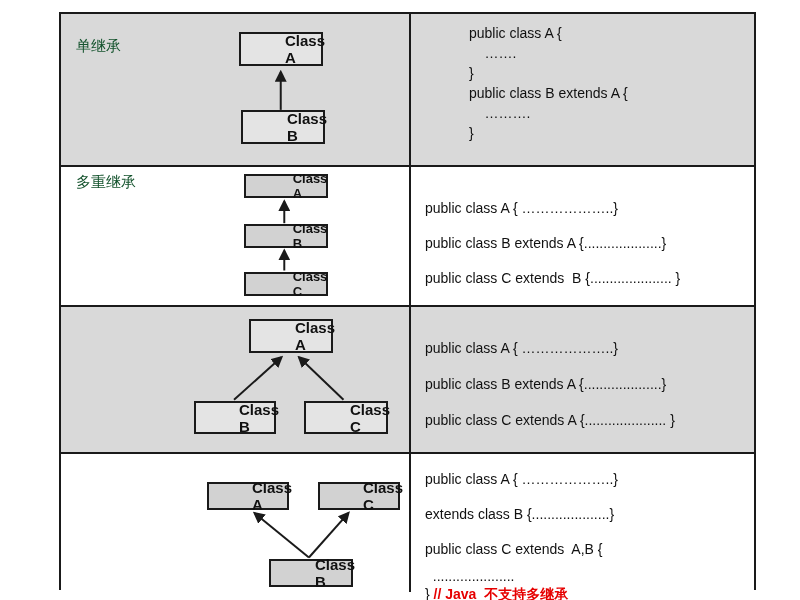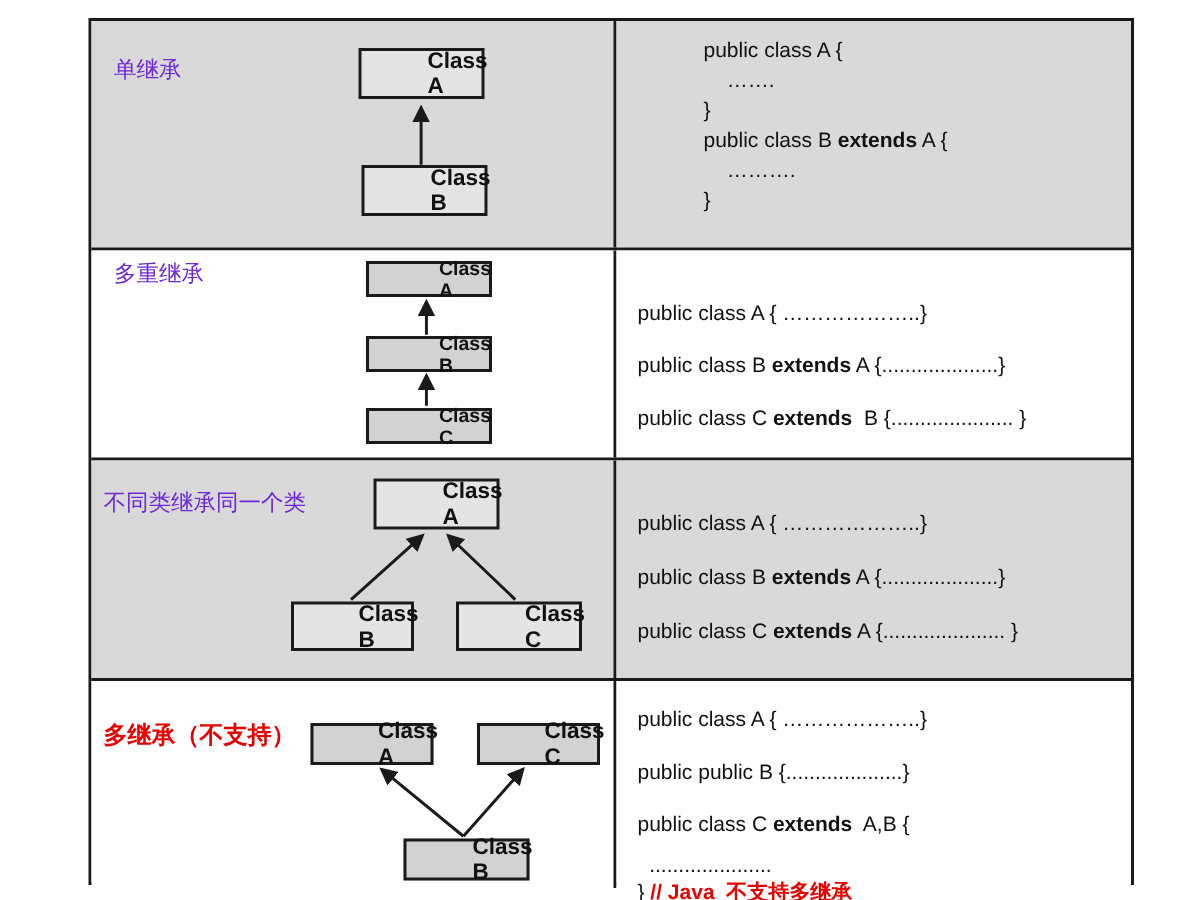--- a/index.html
+++ b/index.html
@@ -12,21 +12,21 @@
   .row + .row, .row.bline { border-top:2px solid #1a1a1a; }
   .r1 { top:0; height:151px; }
   .r2 { top:151px; height:140px; border-top:2px solid #1a1a1a; }
   .r3 { top:291px; height:147px; border-top:2px solid #1a1a1a; }
   .r4 { top:438px; height:140px; border-top:2px solid #1a1a1a; }
   .cell { position:relative; height:100%; }
   .cell.left  { width:350px; border-right:2px solid #1a1a1a; }
   .cell.right { flex:1; }
   .bg-gray { background:#d9d9d9; }
   .bg-white { background:#ffffff; }
-  .rowlabel { position:absolute; font-size:15px; color:#6d28d9; white-space:nowrap; }
+  .rowlabel { position:absolute; font-size:15px; color:#14532d; white-space:nowrap; }
   .rowlabel.red { color:#e60000; font-weight:bold; font-size:16px; }
   .cbox { position:absolute; border:2px solid #1a1a1a; display:flex;
           align-items:center; justify-content:center; font-weight:bold;
           font-size:15px; color:#111;padding-left:48px; }
   .fill-light { background:#e4e4e4; }
   .fill-gray  { background:#d2d2d2; }
   .cbox.sm { font-size:13px; }
   .arrows { position:absolute; left:0; top:0; width:100%; height:100%;
             pointer-events:none; }
   .code { position:absolute; left:14px; top:0; right:4px; font-size:14px;
@@ -34,21 +34,21 @@
   .line { white-space:pre; }
   .r1 .code { padding-top:9px;margin-left:44px; }
   .r1 .line { line-height:20px; }
   .r2 .code { padding-top:24px; }
   .r2 .line { line-height:35px; }
   .r3 .code { padding-top:23px; }
   .r3 .line { line-height:36px; }
   .r4 .code { padding-top:8px; }
   .r4 .line { line-height:35px; }
   .r4 .line:nth-child(n+4) { line-height:18px; }
-  .code b { font-weight:bold; }
+  .code b { font-weight:normal; }
   .cmt { color:#e60000; font-weight:bold; }
 </style>
 </head>
 <body>
 
 <div class="page">
   <div class="tbl">
 
     <div class="row r1">
       <div class="cell left bg-gray">
@@ -96,21 +96,20 @@
         <div class="code">
           <div class="line"><span>public class A { ………………..}</span></div>
           <div class="line"><span>public class B </span><b>extends</b><span> A {....................}</span></div>
           <div class="line"><span>public class C </span><b>extends</b><span>  B {..................... }</span></div>
         </div>
       </div>
     </div>
 
     <div class="row r3">
       <div class="cell left bg-gray">
-        <span class="rowlabel" style="left:8px; top:19px;">不同类继承同一个类</span>
         <svg class="arrows" viewBox="0 0 350 147">
           <defs>
             <marker id="ah3" viewBox="0 0 10 10" refX="8" refY="5" markerWidth="6" markerHeight="6" orient="auto-start-reverse">
               <path d="M0,0 L10,5 L0,10 z" fill="#1a1a1a"></path>
             </marker>
           </defs>
           <line x1="174" y1="94" x2="222" y2="51" stroke="#1a1a1a" stroke-width="2" marker-end="url(#ah3)"></line>
           <line x1="285" y1="94" x2="240" y2="51" stroke="#1a1a1a" stroke-width="2" marker-end="url(#ah3)"></line>
         </svg>
         <div class="cbox fill-light" style="left:188px; top:12px; width:84px; height:34px;">Class A</div>
@@ -121,38 +120,37 @@
         <div class="code">
           <div class="line"><span>public class A { ………………..}</span></div>
           <div class="line"><span>public class B </span><b>extends</b><span> A {....................}</span></div>
           <div class="line"><span>public class C </span><b>extends</b><span> A {..................... }</span></div>
         </div>
       </div>
     </div>
 
     <div class="row r4">
       <div class="cell left bg-white">
-        <span class="rowlabel red" style="left:8px; top:26px;">多继承（不支持）</span>
         <svg class="arrows" viewBox="0 0 350 140">
           <defs>
             <marker id="ah4" viewBox="0 0 10 10" refX="8" refY="5" markerWidth="6" markerHeight="6" orient="auto-start-reverse">
               <path d="M0,0 L10,5 L0,10 z" fill="#1a1a1a"></path>
             </marker>
           </defs>
           <line x1="250" y1="105" x2="195" y2="60" stroke="#1a1a1a" stroke-width="2" marker-end="url(#ah4)"></line>
           <line x1="250" y1="105" x2="290" y2="60" stroke="#1a1a1a" stroke-width="2" marker-end="url(#ah4)"></line>
         </svg>
         <div class="cbox fill-gray" style="left:146px; top:28px; width:82px; height:28px;">Class A</div>
         <div class="cbox fill-gray" style="left:257px; top:28px; width:82px; height:28px;">Class C</div>
         <div class="cbox fill-gray" style="left:208px; top:105px; width:84px; height:28px;">Class B</div>
       </div>
       <div class="cell right bg-white">
         <div class="code">
           <div class="line"><span>public class A { ………………..}</span></div>
-          <div class="line"><span>public public B {....................}</span></div>
+          <div class="line"><span>extends class B {....................}</span></div>
           <div class="line"><span>public class C </span><b>extends</b><span>  A,B {</span></div>
           <div class="line"><span>  .....................</span></div>
           <div class="line"><span>} </span><span class="cmt">// Java  不支持多继承</span></div>
         </div>
       </div>
     </div>
 
   </div>
 </div>
 

